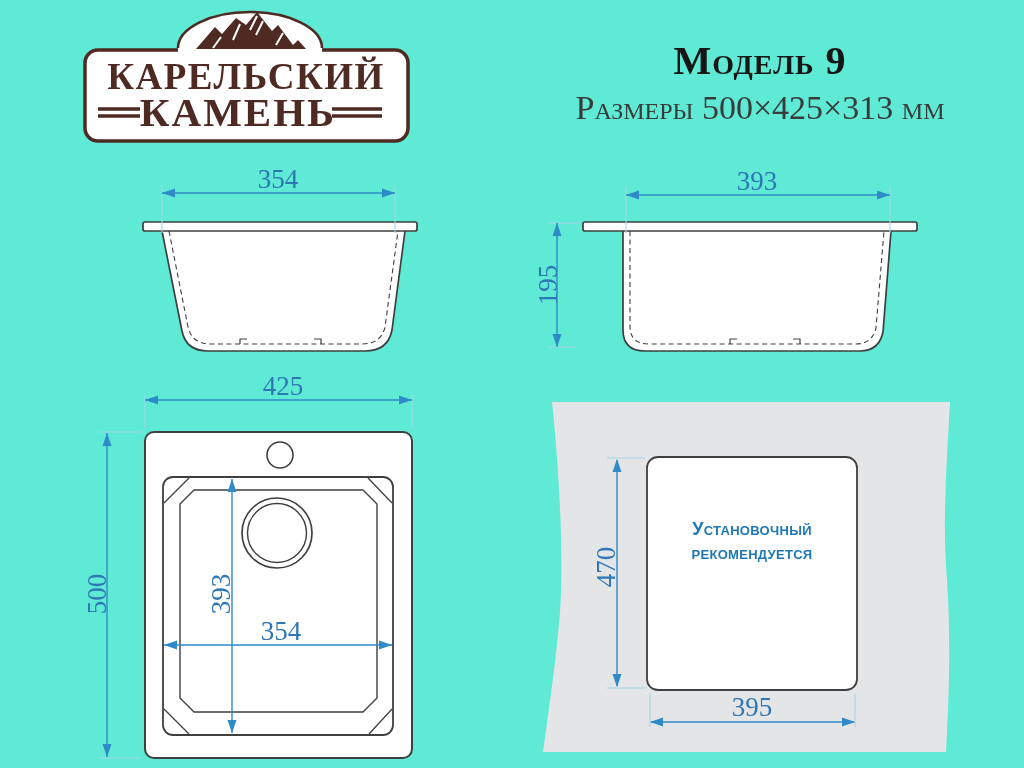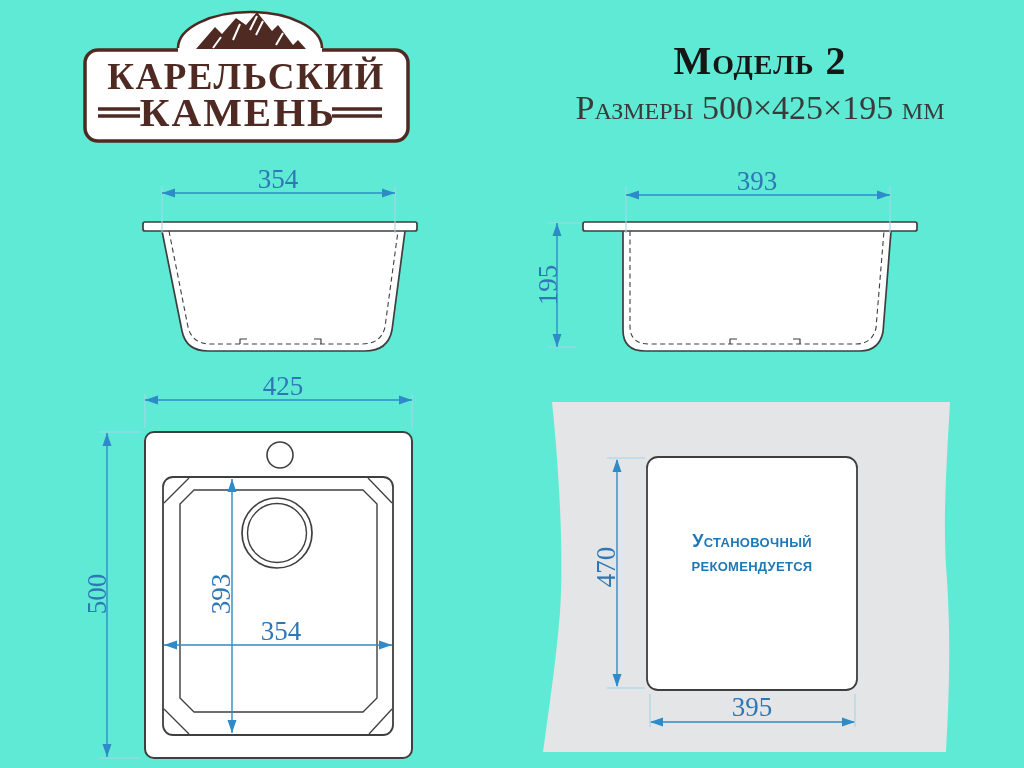--- a/index.html
+++ b/index.html
@@ -6,21 +6,21 @@
   #stage{position:relative;width:1024px;height:768px;background:#5eead4;overflow:hidden;
          font-family:"Liberation Serif", serif;}
   #drawing{position:absolute;left:0;top:0;z-index:1;}
   .ov{position:absolute;z-index:2;}
   #model-title{left:530px;top:40px;width:460px;text-align:center;
     font-family:"Liberation Serif", serif;font-weight:bold;font-variant:small-caps;
     font-size:40px;letter-spacing:1px;color:#161616;line-height:1.05;}
   #size-line{left:510px;top:90px;width:500px;text-align:center;
     font-family:"Liberation Serif", serif;font-variant:small-caps;
     font-size:34px;color:#3a3a3a;line-height:1.05;}
-  #cutout-note{left:650px;top:529px;width:204px;text-align:center;z-index:3;
+  #cutout-note{left:650px;top:517px;width:204px;text-align:center;z-index:3;
     font-family:"Liberation Sans", sans-serif;font-weight:bold;font-variant:small-caps;
     font-size:18px;line-height:24px;color:#1e78b5;letter-spacing:.3px;}
   .note-line{display:block;}
   svg text.dim{font-family:"Liberation Serif", serif;font-size:27px;fill:#2f76b5;}
   svg text.logo-t{font-family:"Liberation Serif", serif;font-weight:bold;fill:#4e2a23;}
 </style>
 </head>
 <body>
 
 <div id="stage">
@@ -105,21 +105,21 @@
       <polygon points="617,459 612.5,472 621.5,472" fill="#2e8bc8"></polygon>
       <polygon points="617,687 612.5,674 621.5,674" fill="#2e8bc8"></polygon>
       <text class="dim" x="606" y="567" text-anchor="middle" dominant-baseline="central" transform="rotate(-90 606 567)">470</text>
       <path d="M651,722 H854" stroke="#2e8bc8" stroke-width="1.4"></path>
       <polygon points="650,722 663,717.5 663,726.5" fill="#2e8bc8"></polygon>
       <polygon points="855,722 842,717.5 842,726.5" fill="#2e8bc8"></polygon>
       <text class="dim" x="752" y="716" text-anchor="middle">395</text>
     </g>
   </svg>
 
-  <div class="ov" id="model-title">Модель 2</div>
-  <div class="ov" id="size-line">Размеры 500×425×195 мм</div>
+  <div class="ov" id="model-title">Модель 9</div>
+  <div class="ov" id="size-line">Размеры 500×425×313 мм</div>
 
   <div class="ov" id="cutout-note">
     <span class="note-line">Установочный</span>
     <span class="note-line">рекомендуется</span>
   </div>
 
 </div>
 
 </body></html>

